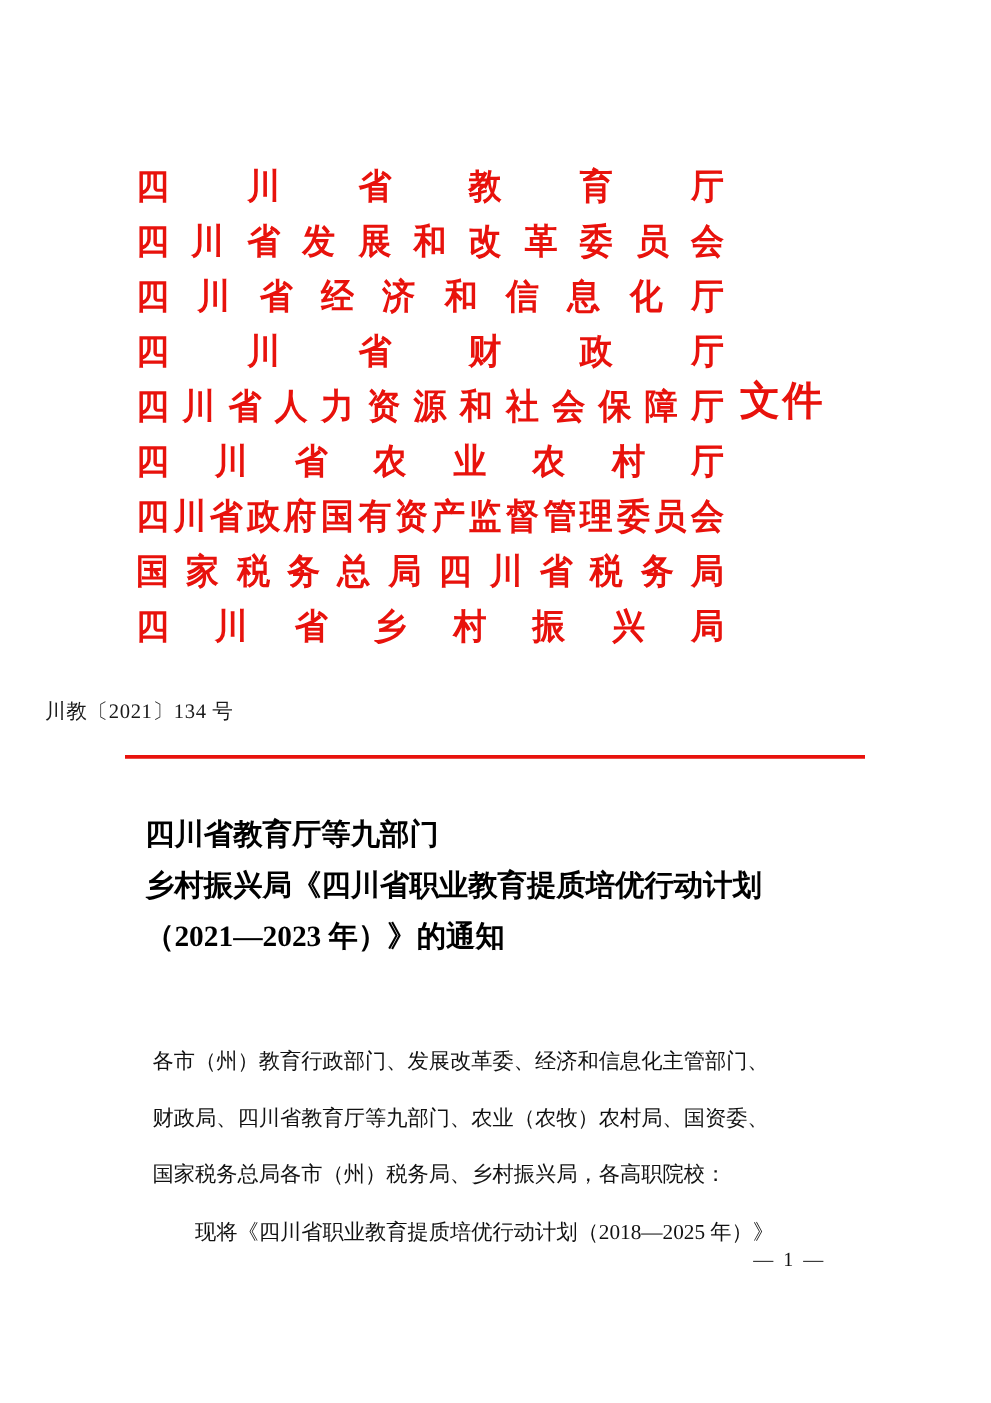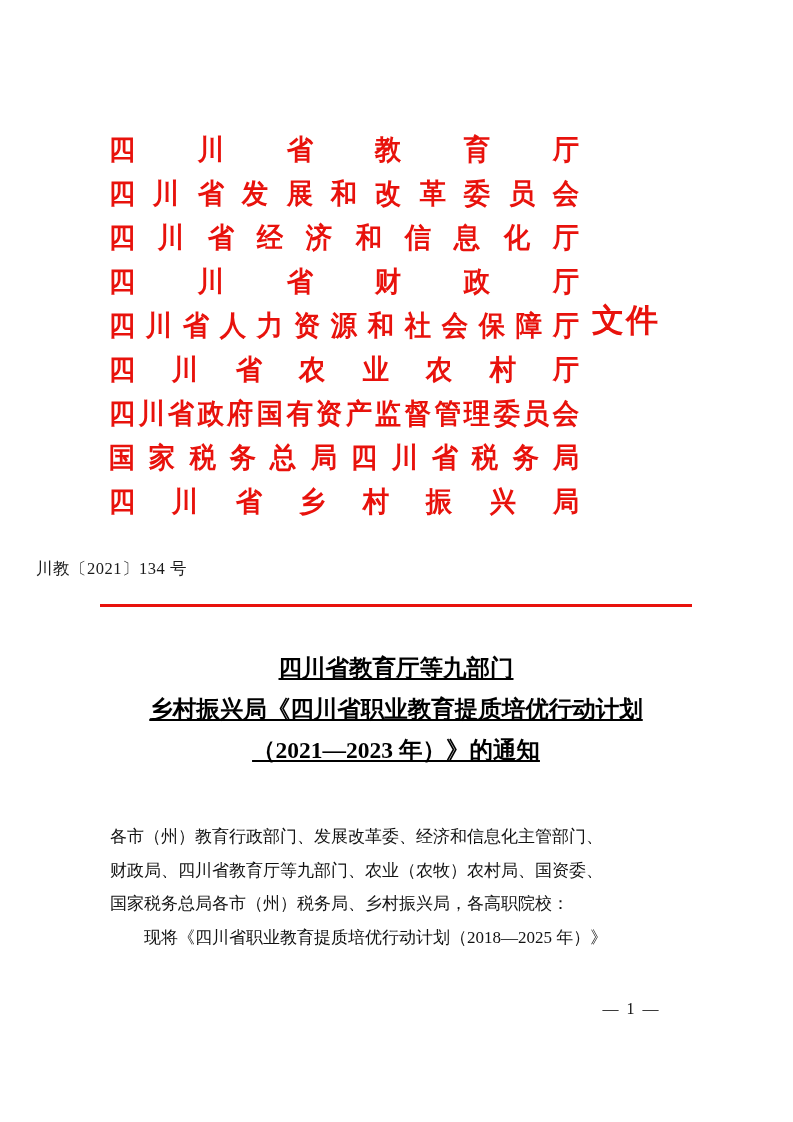--- a/index.html
+++ b/index.html
@@ -86,49 +86,47 @@
     left: 100px;
     top: 604px;
     width: 592px;
     height: 2.5px;
     background: #e8120c;
   }
 
   
   .title-block {
     position: absolute;
-    left: 100px;
+    left: 116px;
     top: 648px;
     width: 592px;
-    text-align: center;
     color: #000;
     font-weight: bold;
     font-size: 23.5px;
     line-height: 41px;
     font-family: "Liberation Serif", "DejaVu Serif", serif;
-    text-decoration: underline;
   }
   .title-line {
     display: block;
     white-space: nowrap;
   }
 
   
   .body-block {
     position: absolute;
     left: 110px;
     top: 820px;
     width: 578px;
     color: #111;
     font-size: 17px;
     line-height: 33.5px;
     font-family: "Liberation Serif", "DejaVu Serif", serif;
   }
   .body-para {
-    margin: 0;
+    margin: 12px;
     text-align: justify;
     text-justify: inter-ideograph;
   }
   .body-para.indent {
     text-indent: 34px;
   }
 
   
   .page-footer {
     position: absolute;

